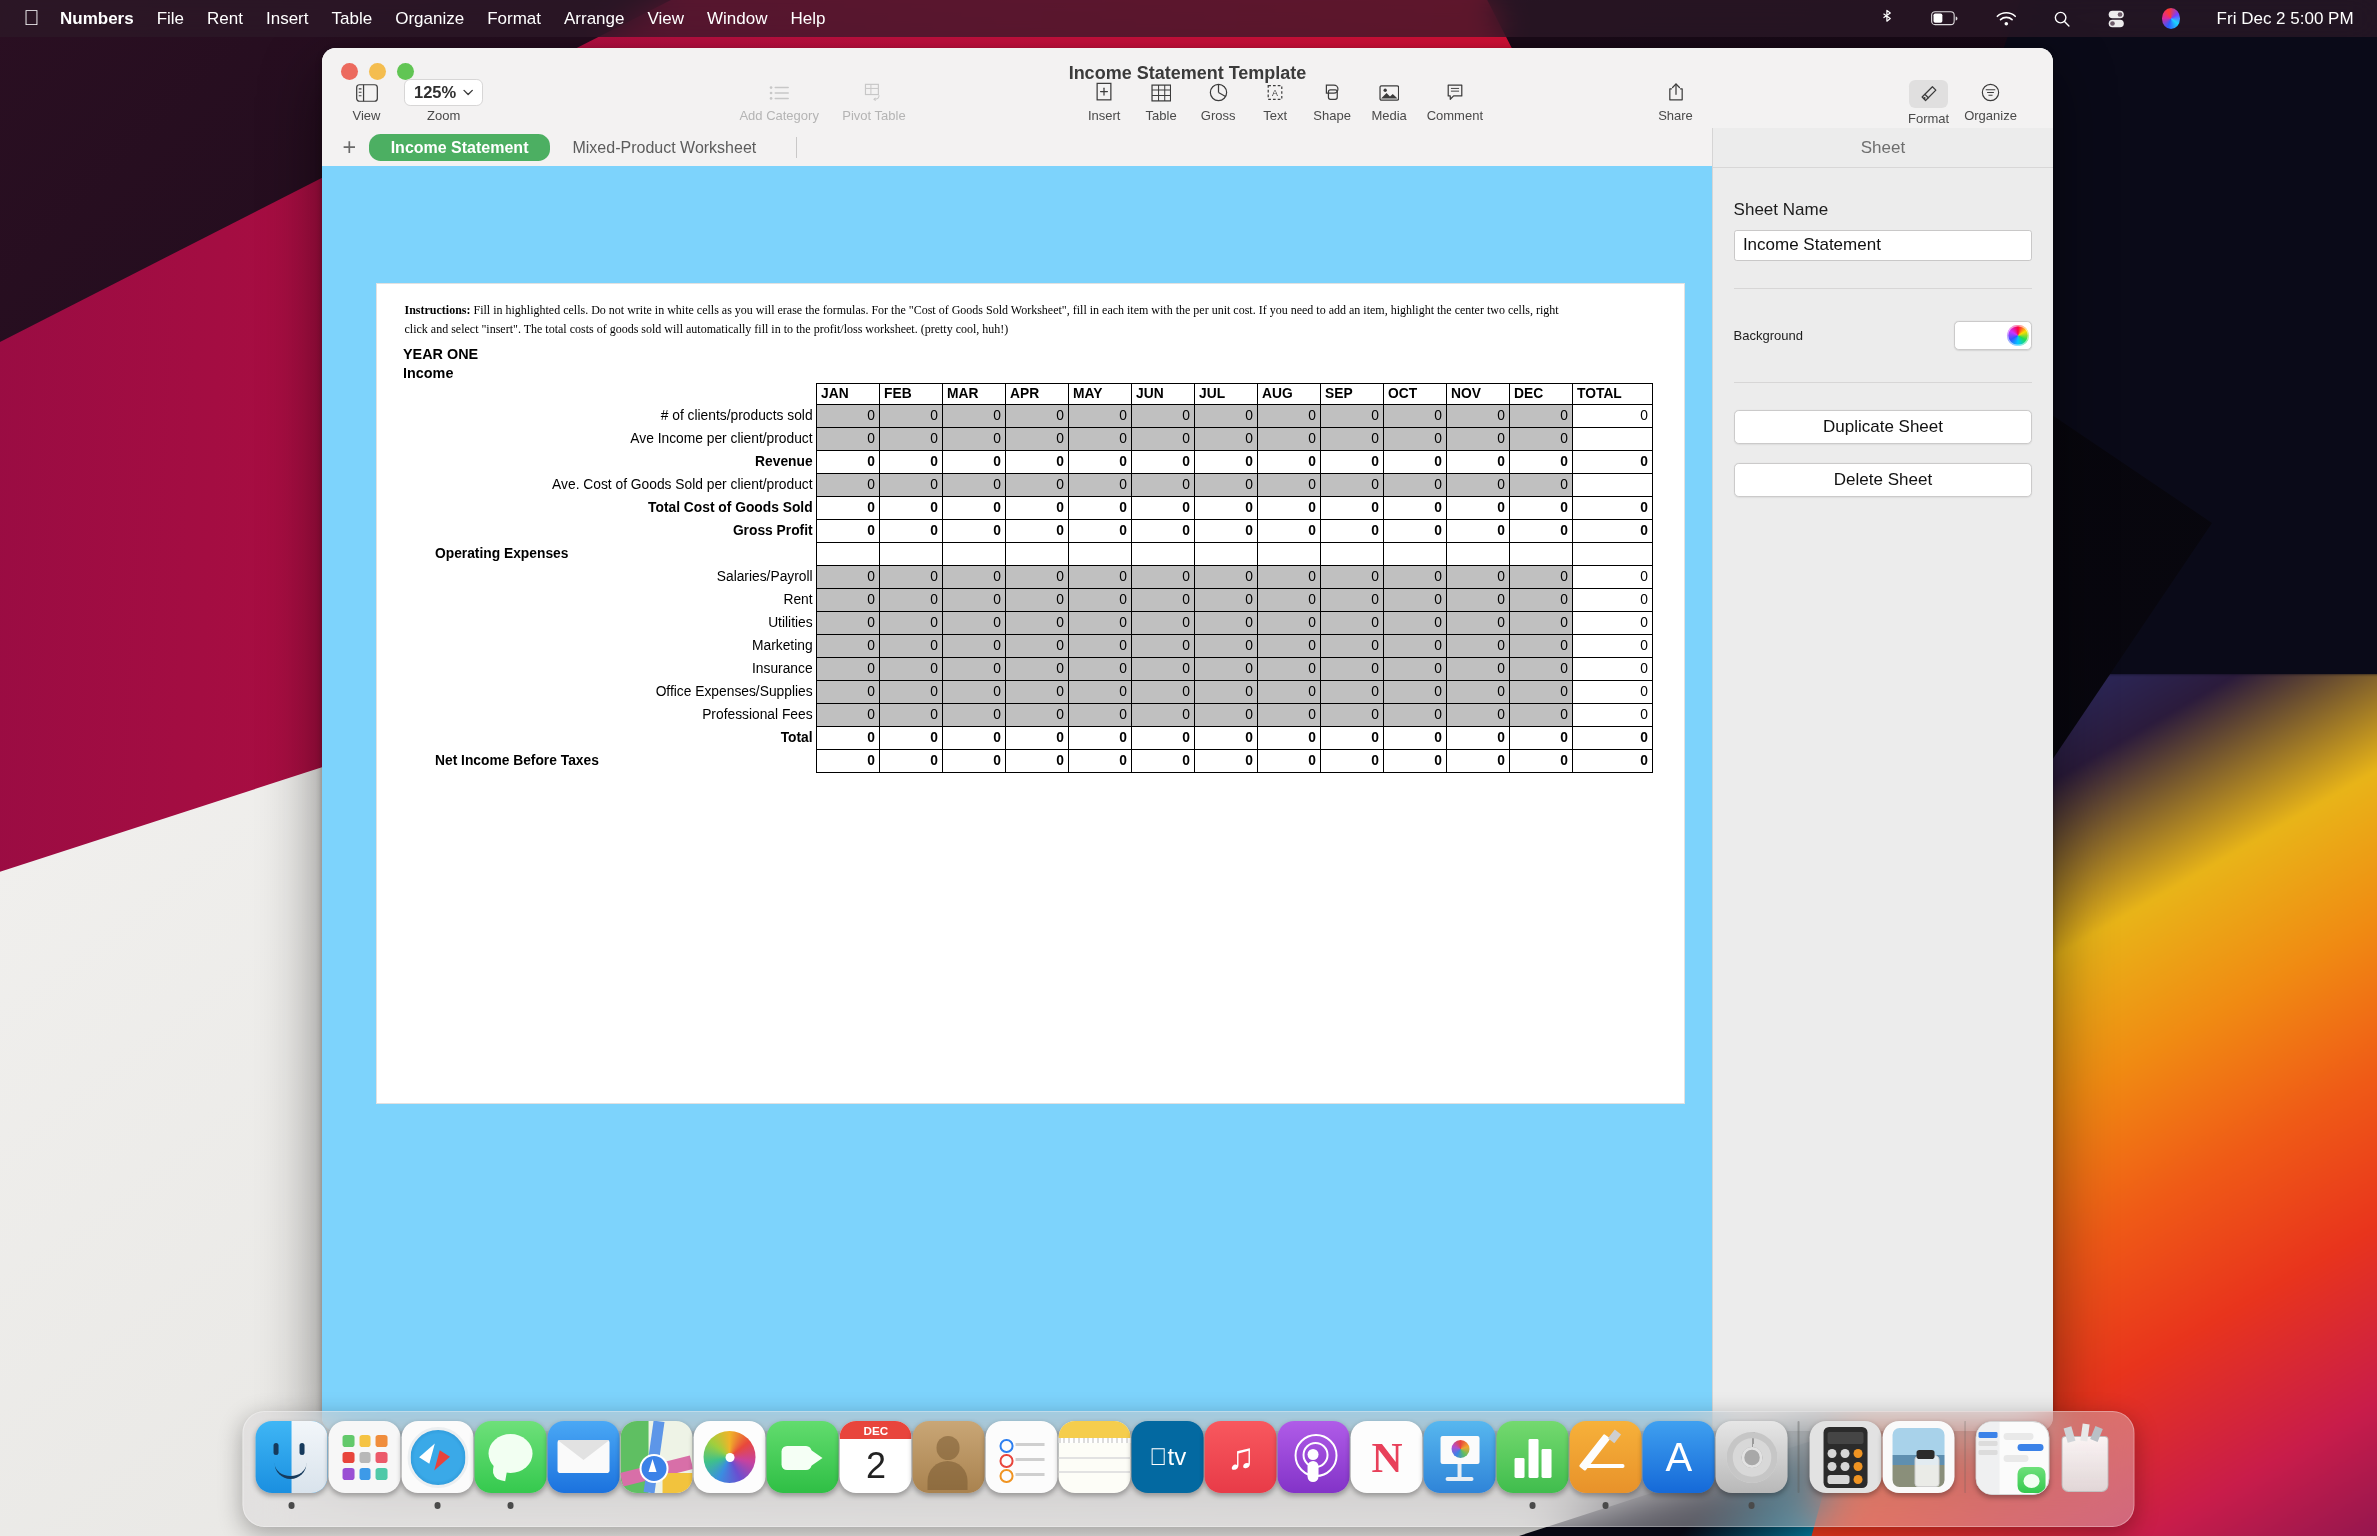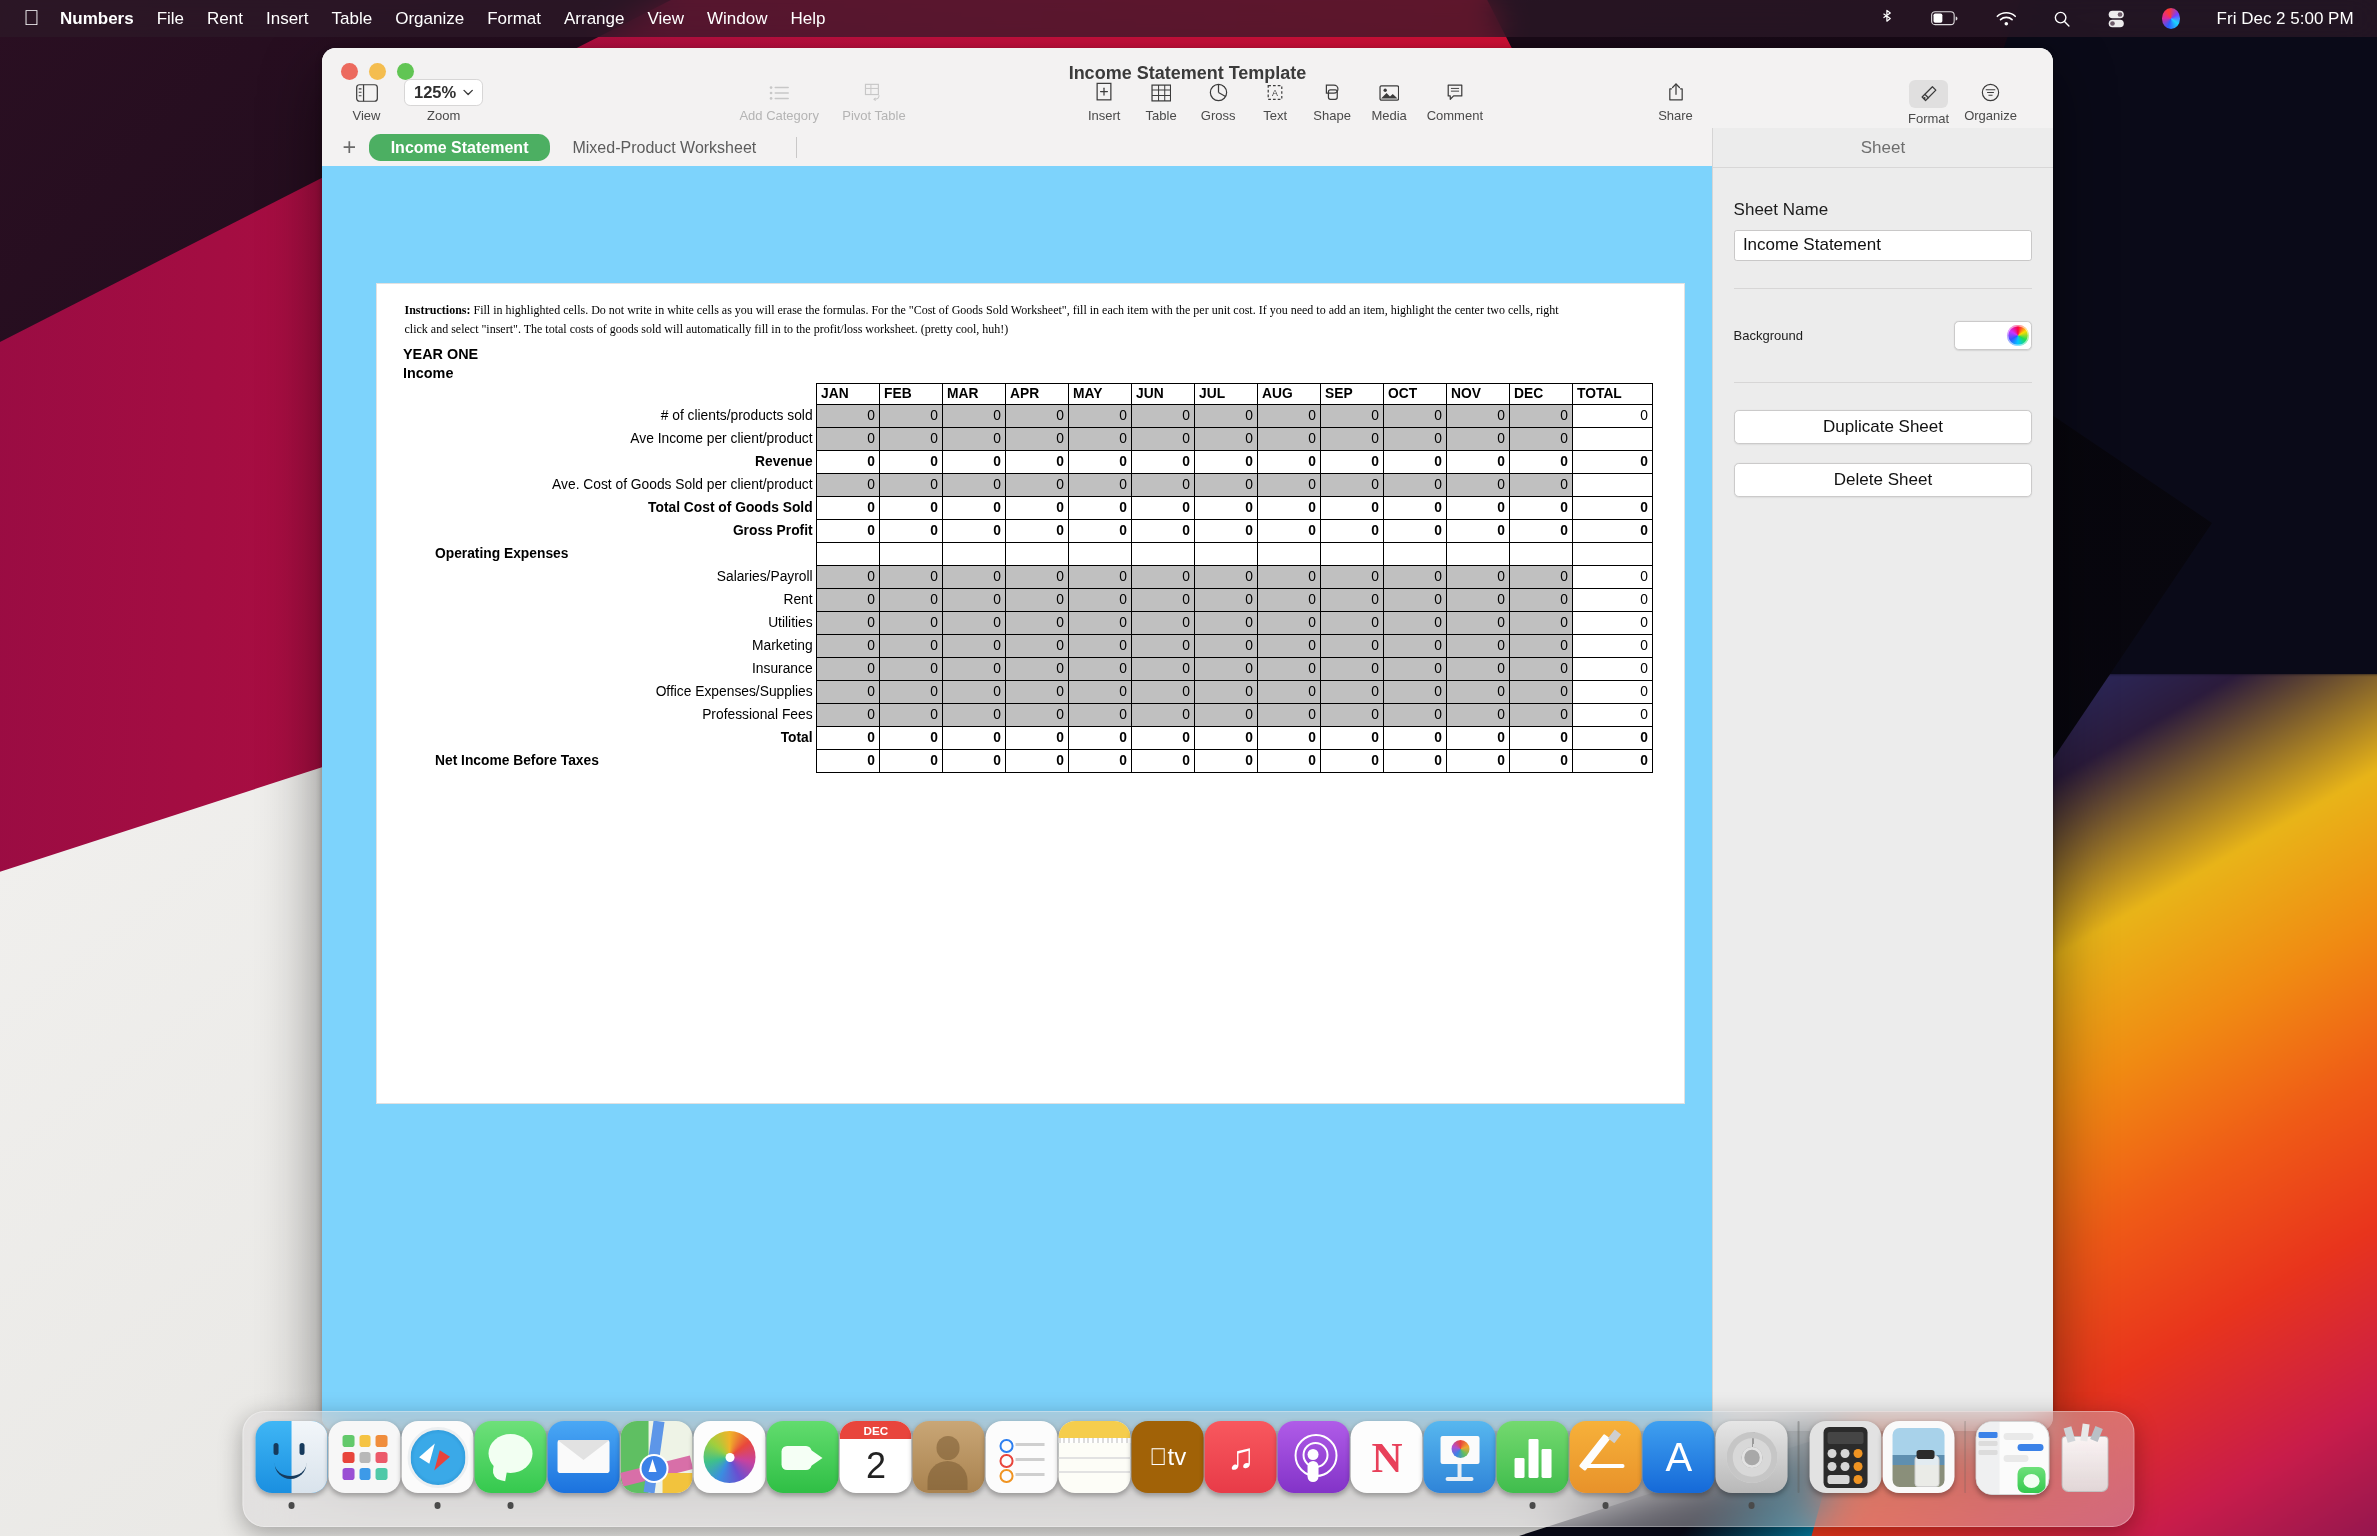--- a/index.html
+++ b/index.html
@@ -903,21 +903,21 @@
     <div class="dock-ic" style="background:#fdfdf7;">
       <div style="position:absolute;left:0;top:0;right:0;height:16.5px;background:#f5cd4d;"></div>
       <div style="position:absolute;left:0;top:16.5px;right:0;height:4.8px;background:repeating-linear-gradient(90deg,#ddd 0 2.1px,#fff 2.1px 4.8px);"></div>
       <div style="position:absolute;left:0;top:36px;right:0;height:1.4px;background:#e2e2e2;"></div>
       <div style="position:absolute;left:0;top:50px;right:0;height:1.4px;background:#e2e2e2;"></div>
     </div>
     <div class="dot off"></div>
   </div>
 
   <div class="dock-app">
-    <div class="dock-ic" style="background:#a16207;">
+    <div class="dock-ic" style="background:#0369a1;">
       <div class="ctr" style="color:#fff;font-size:24px;font-family:'Liberation Sans',sans-serif;">tv</div>
     </div>
     <div class="dot off"></div>
   </div>
 
   <div class="dock-app">
     <div class="dock-ic" style="background:linear-gradient(180deg,#f8585e,#e83b48);">
       <div class="ctr" style="color:#fff;font-size:37px;">♫</div>
     </div>
     <div class="dot off"></div>

